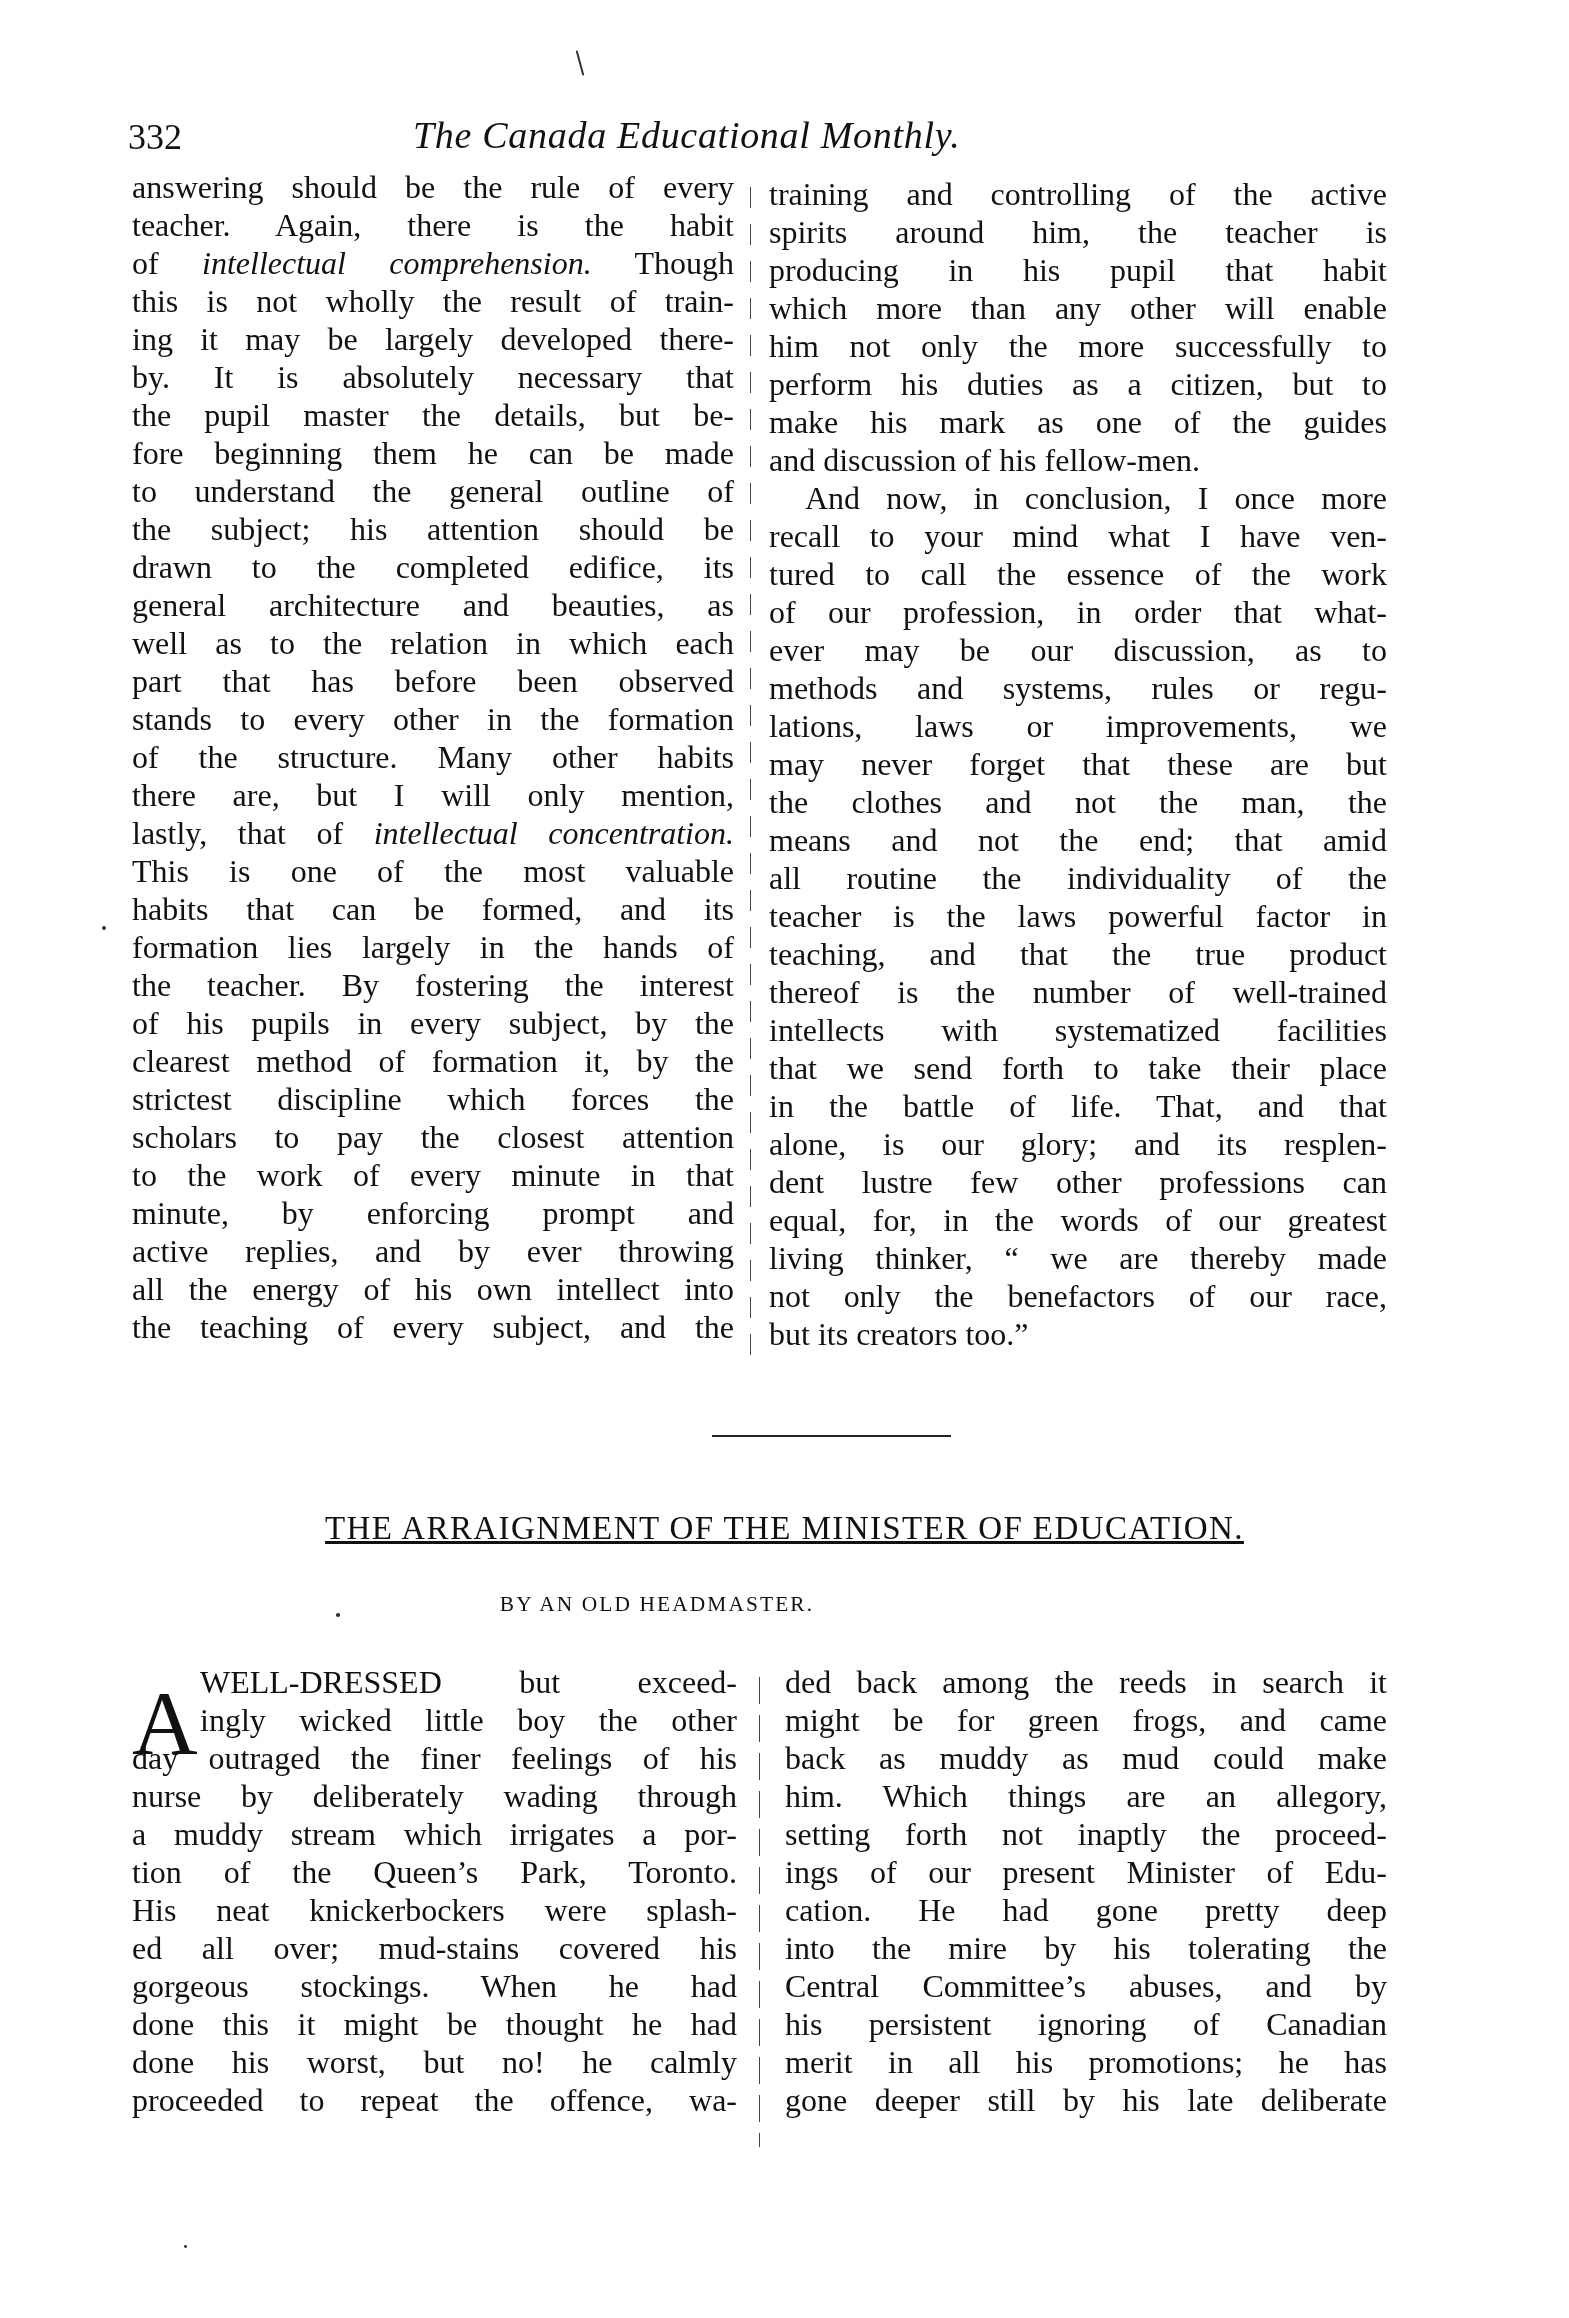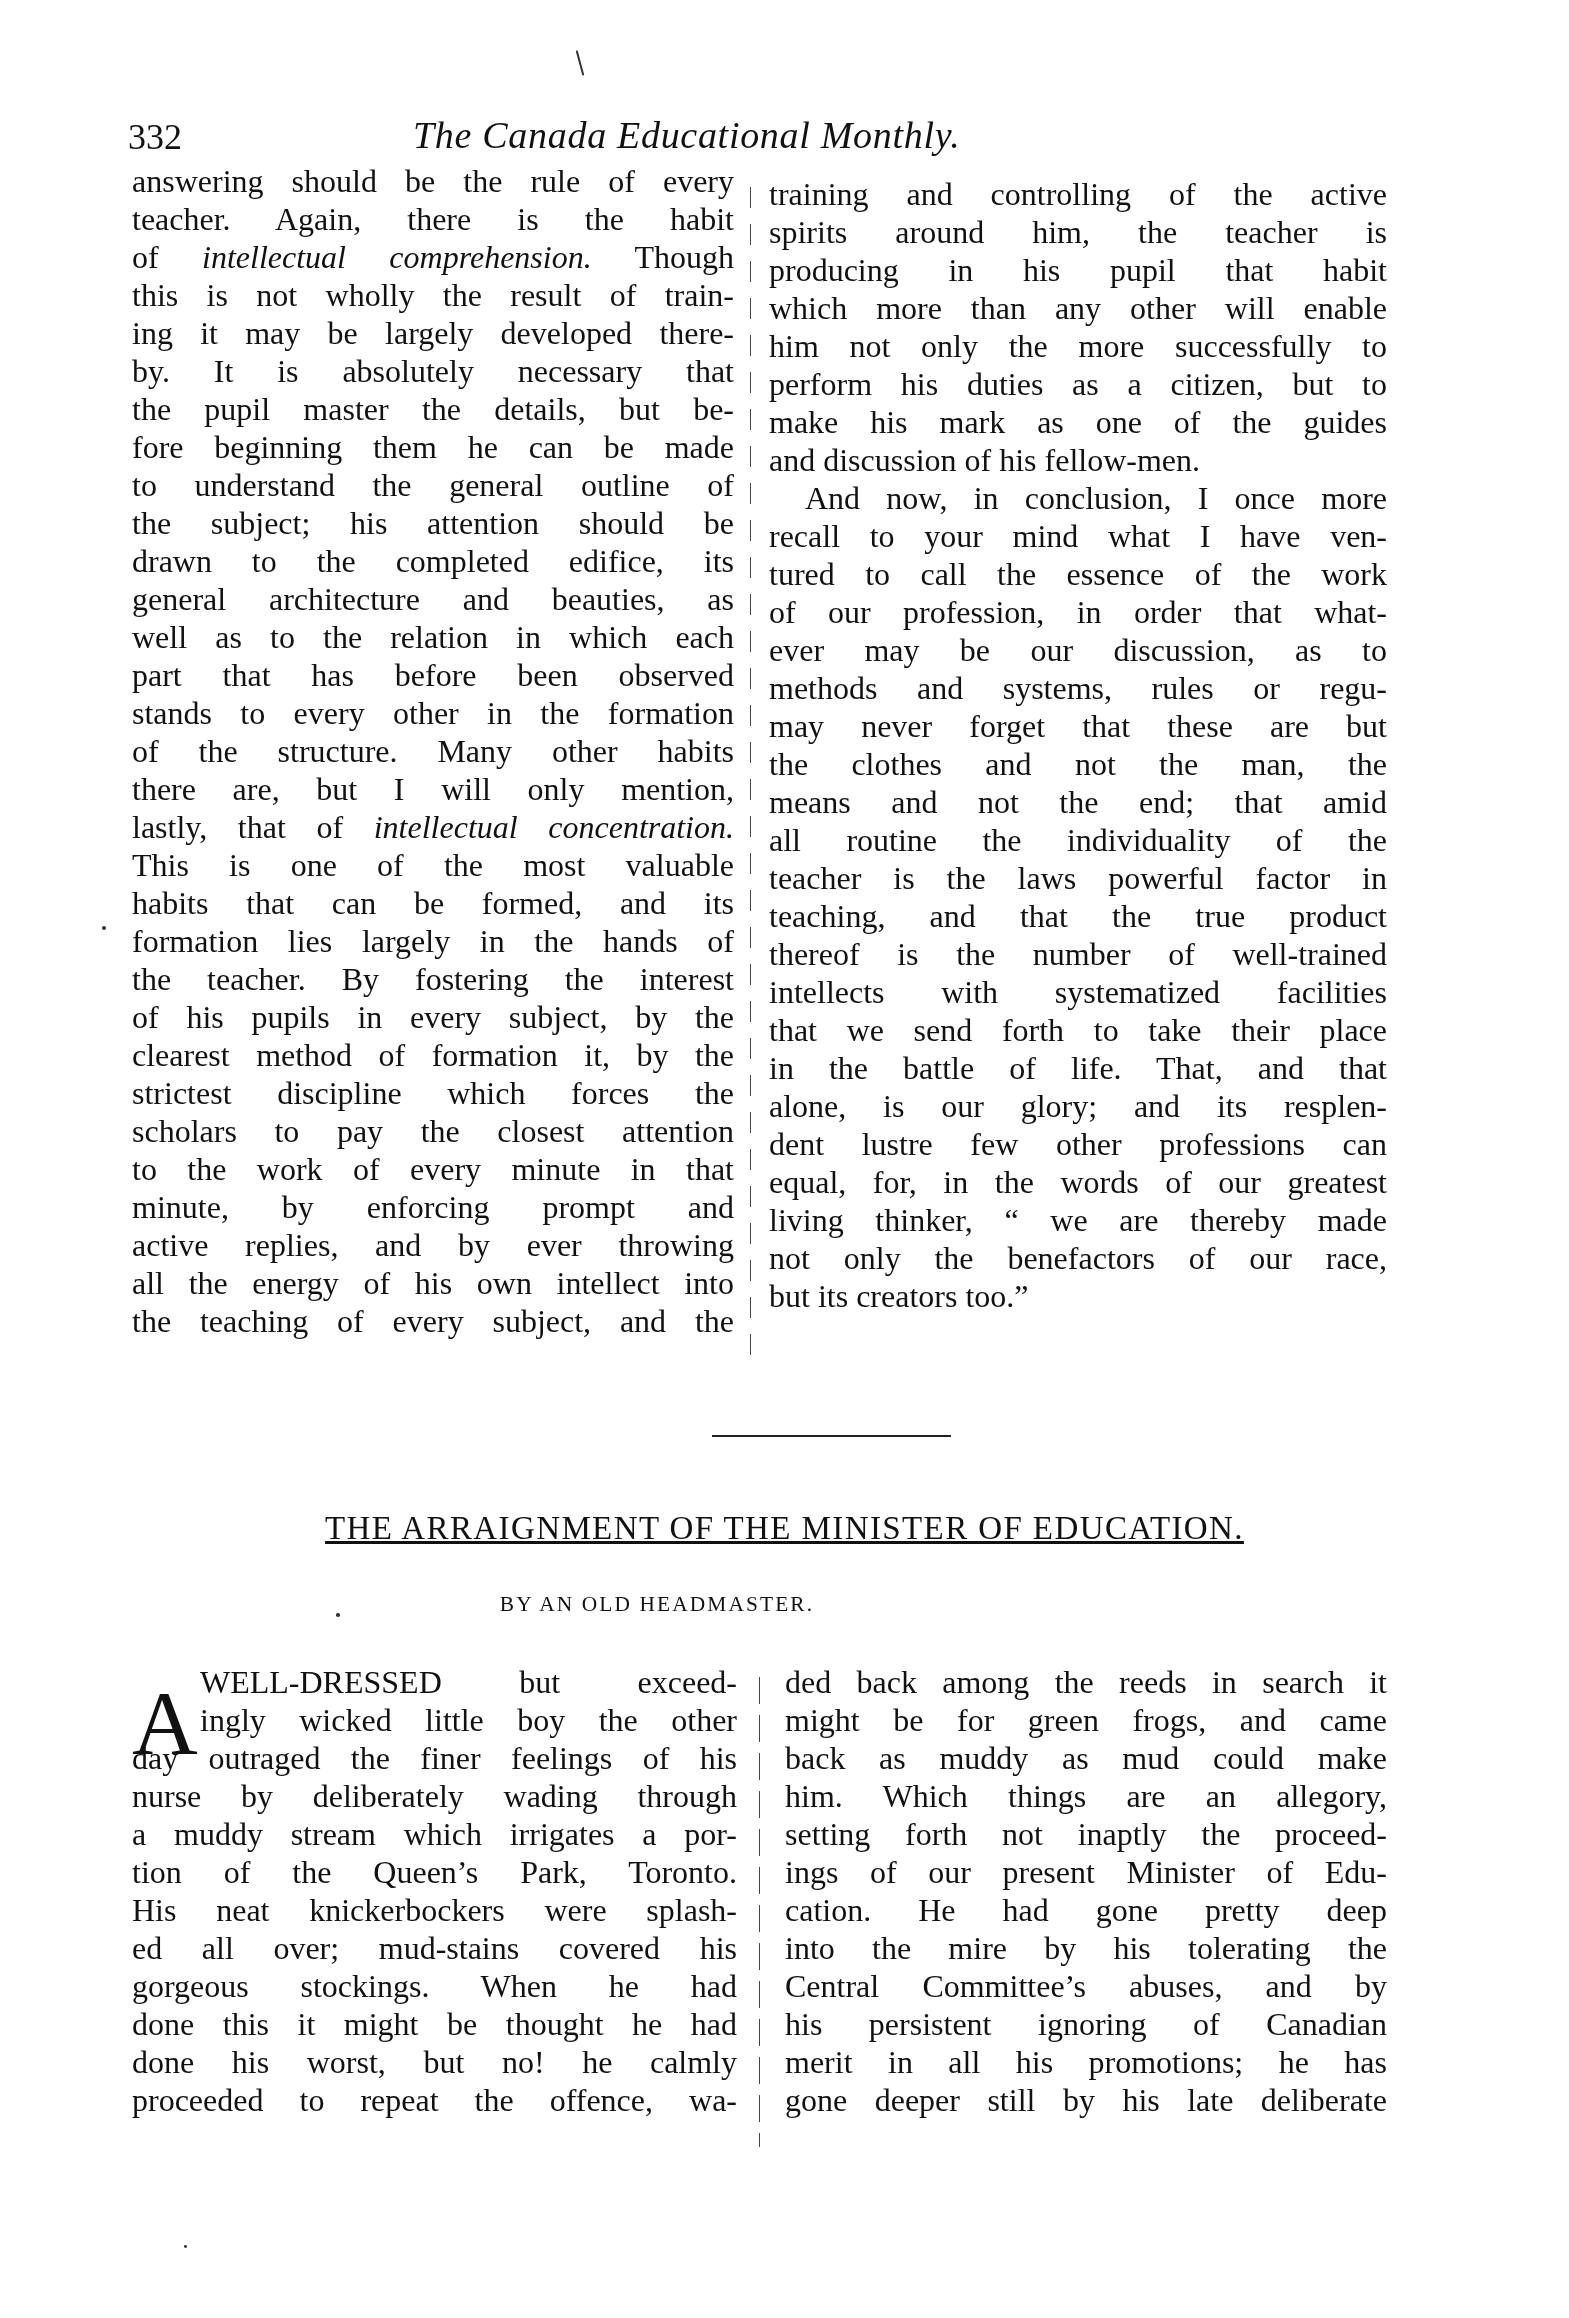--- a/index.html
+++ b/index.html
@@ -5,21 +5,21 @@
   html, body { margin: 0; padding: 0; background: #ffffff; }
   body { width: 1569px; height: 2319px; position: relative; overflow: hidden;
          font-family: "Liberation Serif", "DejaVu Serif", serif; color: #111; }
   .page-header { position: absolute; top: 107px; left: 0; width: 1569px; height: 57px; }
   .page-number { position: absolute; left: 128px; top: 8.5px; font-size: 36px; }
   .running-title { position: absolute; left: 413px; top: 5.7px; font-size: 38px; font-style: italic; letter-spacing: 0.7px; }
   .column { position: absolute; font-size: 32px; line-height: 38px; }
   .line { display: block; white-space: nowrap; text-align: justify; text-align-last: justify; height: 38px; }
   .line.last { text-align-last: left; }
   .line.indent { padding-left: 36px; }
-  .col-left-top { left: 132px; top: 162px; width: 602px; }
+  .col-left-top { left: 132px; top: 168px; width: 602px; }
   .col-right-top { left: 769px; top: 175px; width: 618px; }
   .col-left-bottom { left: 132px; top: 1663px; width: 605px; }
   .col-right-bottom { left: 785px; top: 1663px; width: 602px; }
   .divider-rule { position: absolute; left: 712px; top: 1435px; width: 239px; height: 2.1px; background: #222; }
   .article-title { position: absolute; left: 0; width: 1569px; top: 1510px; text-align: center;
                    font-size: 33px; letter-spacing: 1.4px; text-decoration: underline; }
   .byline { position: absolute; left: 8px; width: 1298px; top: 1592px; text-align: center;
             font-size: 21.4px; letter-spacing: 2.1px; }
   .drop-cap { position: absolute; left: 132px; top: 1688px; font-size: 91px; line-height: 71px; }
   .col-left-bottom .line.dc { padding-left: 68px; }
@@ -76,20 +76,21 @@
     <span class="line">him not only the more successfully to</span>
     <span class="line">perform his duties as a citizen, but to</span>
     <span class="line">make his mark as one of the guides</span>
     <span class="line last">and discussion of his fellow-men.</span>
     <span class="line indent">And now, in conclusion, I once more</span>
     <span class="line">recall to your mind what I have ven-</span>
     <span class="line">tured to call the essence of the work</span>
     <span class="line">of our profession, in order that what-</span>
     <span class="line">ever may be our discussion, as to</span>
     <span class="line">methods and systems, rules or regu-</span>
+    <span class="line">lations, laws or improvements, we</span>
     <span class="line">may never forget that these are but</span>
     <span class="line">the clothes and not the man, the</span>
     <span class="line">means and not the end; that amid</span>
     <span class="line">all routine the individuality of the</span>
     <span class="line">teacher is the laws powerful factor in</span>
     <span class="line">teaching, and that the true product</span>
     <span class="line">thereof is the number of well-trained</span>
     <span class="line">intellects with systematized facilities</span>
     <span class="line">that we send forth to take their place</span>
     <span class="line">in the battle of life.  That, and that</span>

